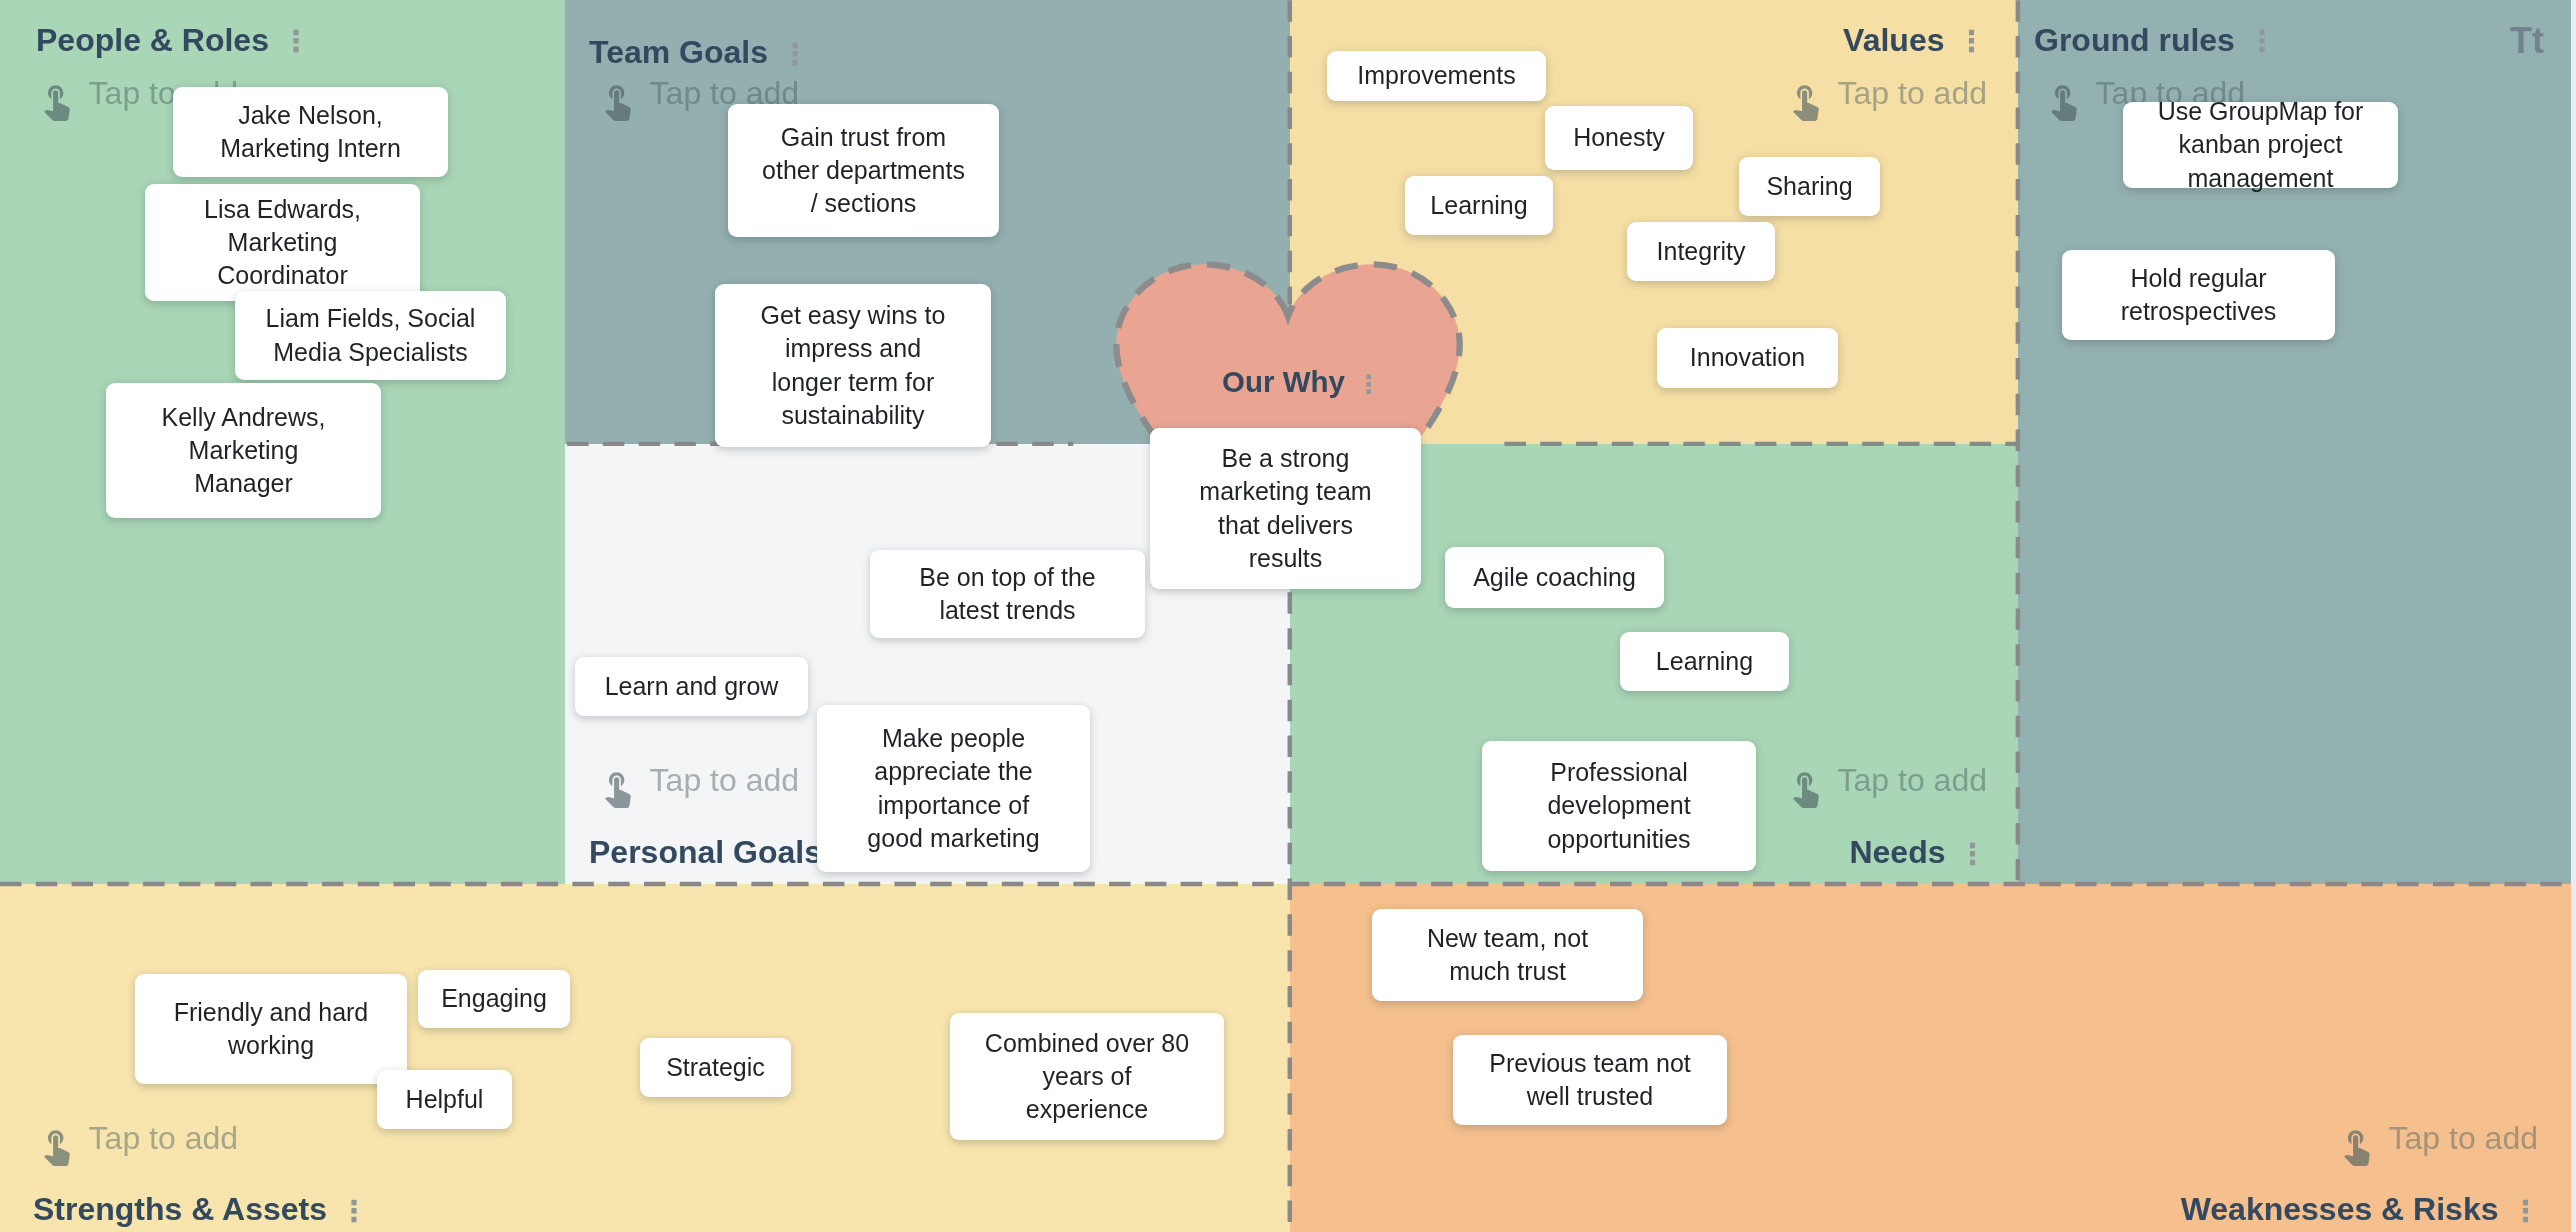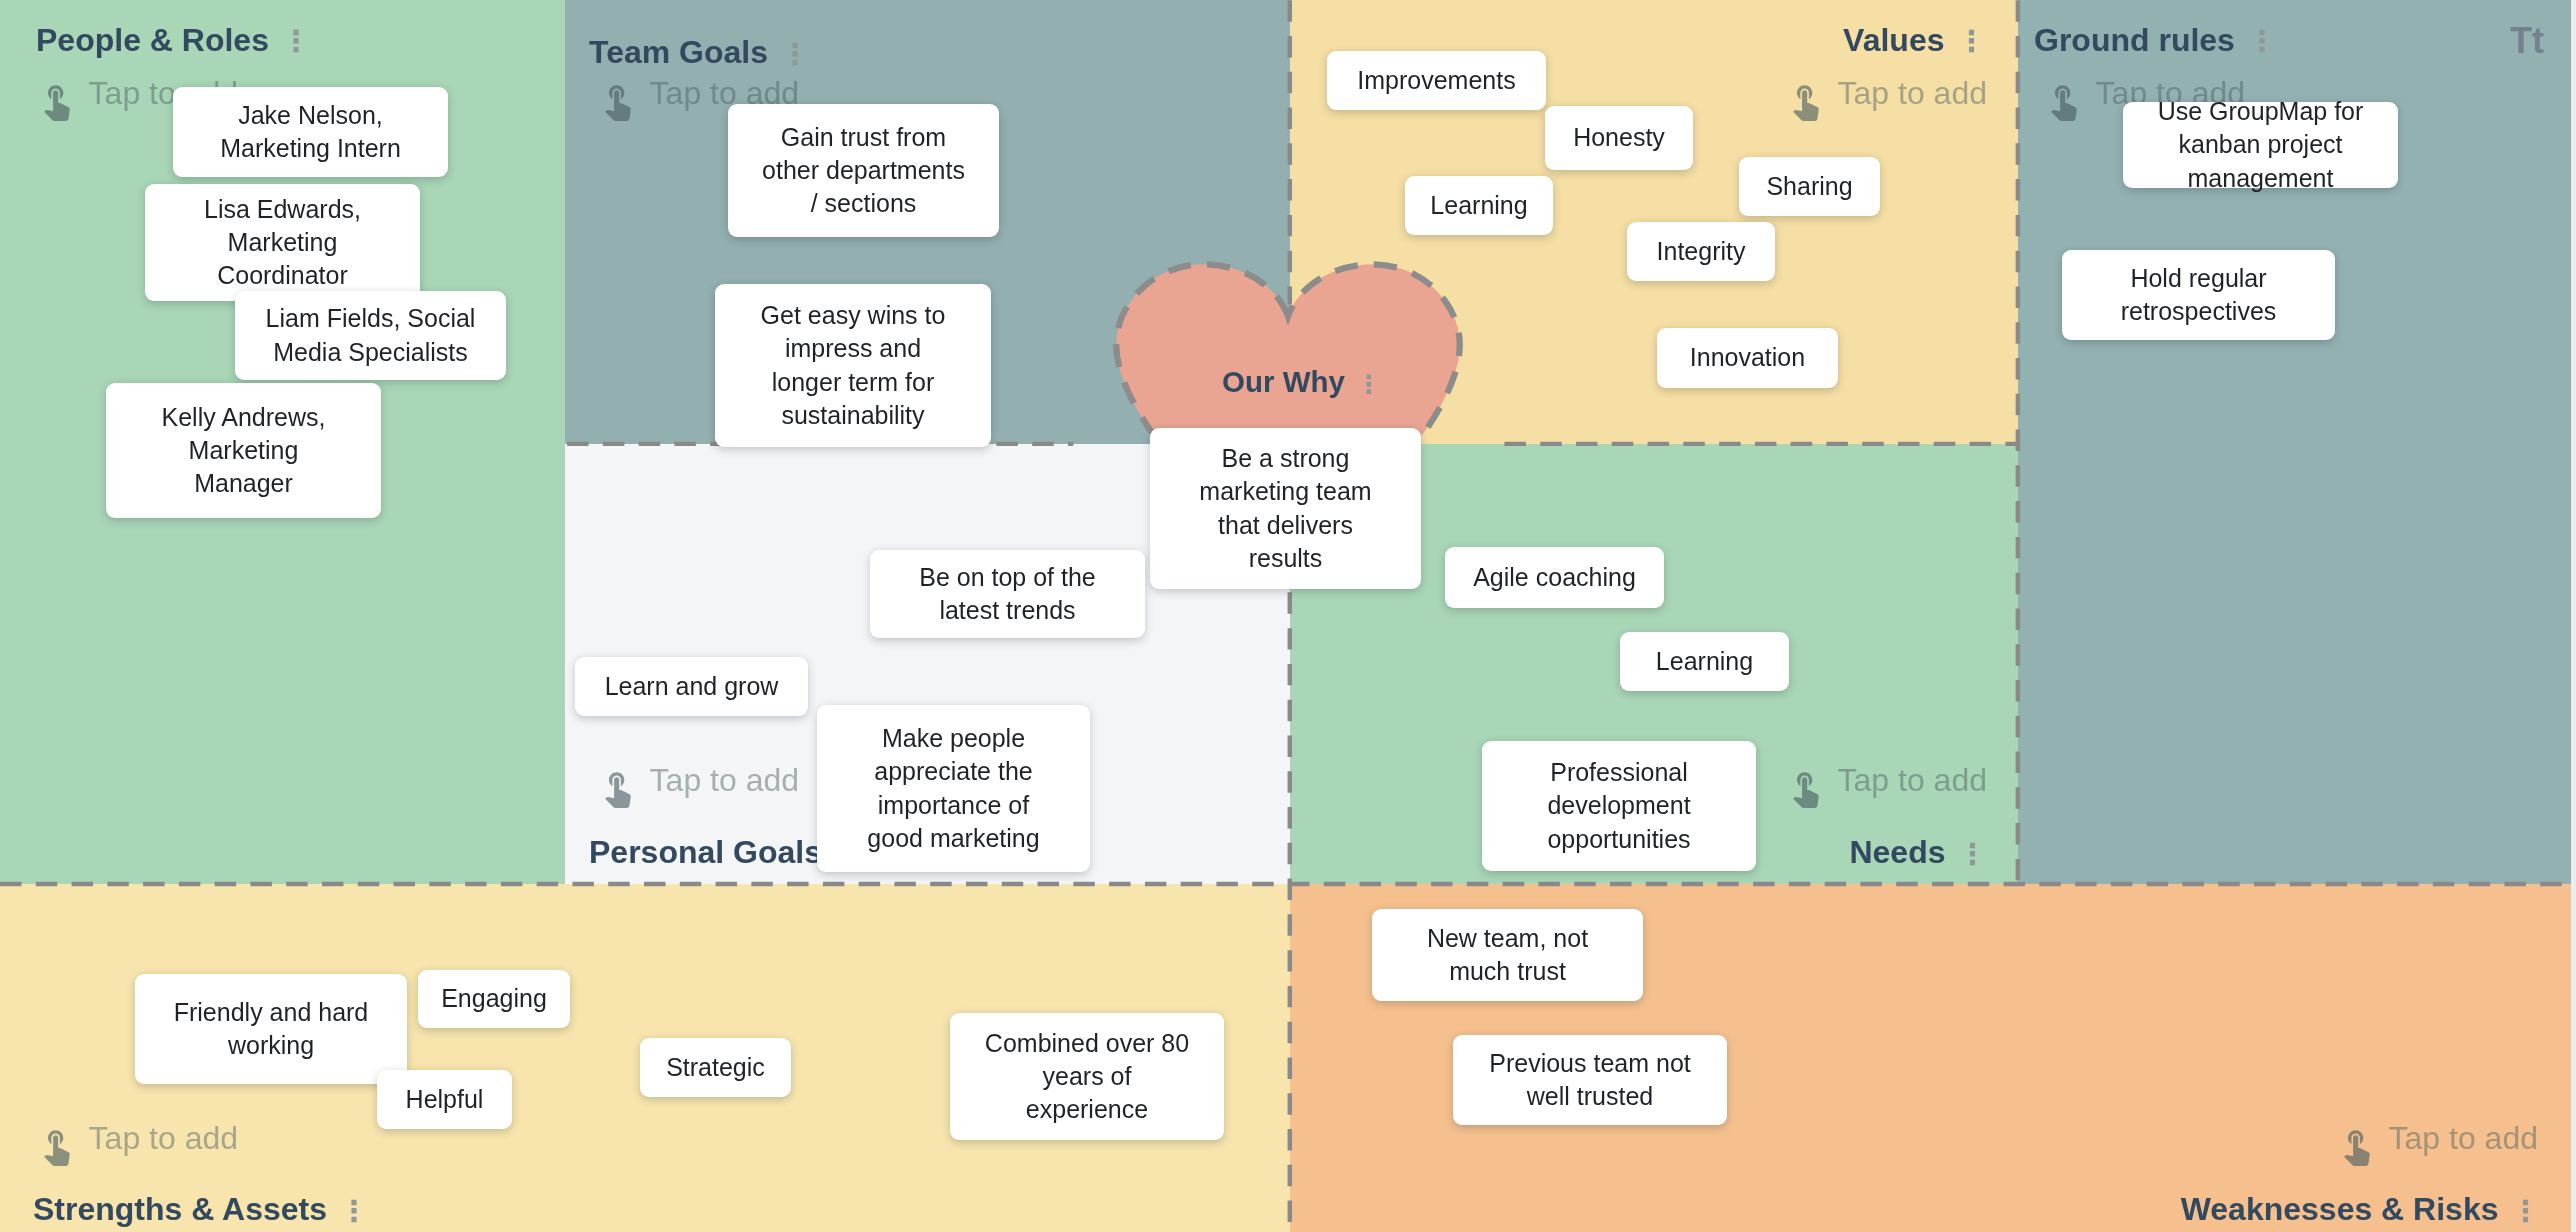--- a/index.html
+++ b/index.html
@@ -52,21 +52,21 @@
         box-shadow:0 2.7px 8px rgba(25,35,45,.22);
         display:flex;align-items:center;justify-content:center;text-align:center;
         white-space:pre-line;font-size:25px;line-height:1.33;color:#1f2328;
         padding:9px 10.7px;box-sizing:border-box;cursor:pointer;}
   #n-jake{left:173px;top:87px;width:275px;height:90px;}
   #n-lisa{left:145px;top:184px;width:275px;height:117px;}
   #n-liam{left:235px;top:291px;width:271px;height:89px;}
   #n-kelly{left:106px;top:383px;width:275px;height:135px;}
   #n-gain{left:728px;top:104px;width:271px;height:133px;}
   #n-easy{left:715px;top:284px;width:276px;height:163px;}
-  #n-improve{left:1327px;top:51px;width:219px;height:59px;}
+  #n-improve{left:1327px;top:51px;width:219px;height:50px;}
   #n-honesty{left:1545px;top:106px;width:148px;height:64px;}
   #n-learning{left:1405px;top:176px;width:148px;height:59px;}
   #n-sharing{left:1739px;top:157px;width:141px;height:59px;}
   #n-integrity{left:1627px;top:222px;width:148px;height:59px;}
   #n-innovation{left:1657px;top:328px;width:181px;height:60px;}
   #n-groupmap{left:2123px;top:102px;width:275px;height:86px;}
   #n-retros{left:2062px;top:250px;width:273px;height:90px;}
   #n-strong{left:1150px;top:428px;width:271px;height:161px;}
   #n-trends{left:870px;top:550px;width:275px;height:88px;}
   #n-learngrow{left:575px;top:657px;width:233px;height:59px;}

